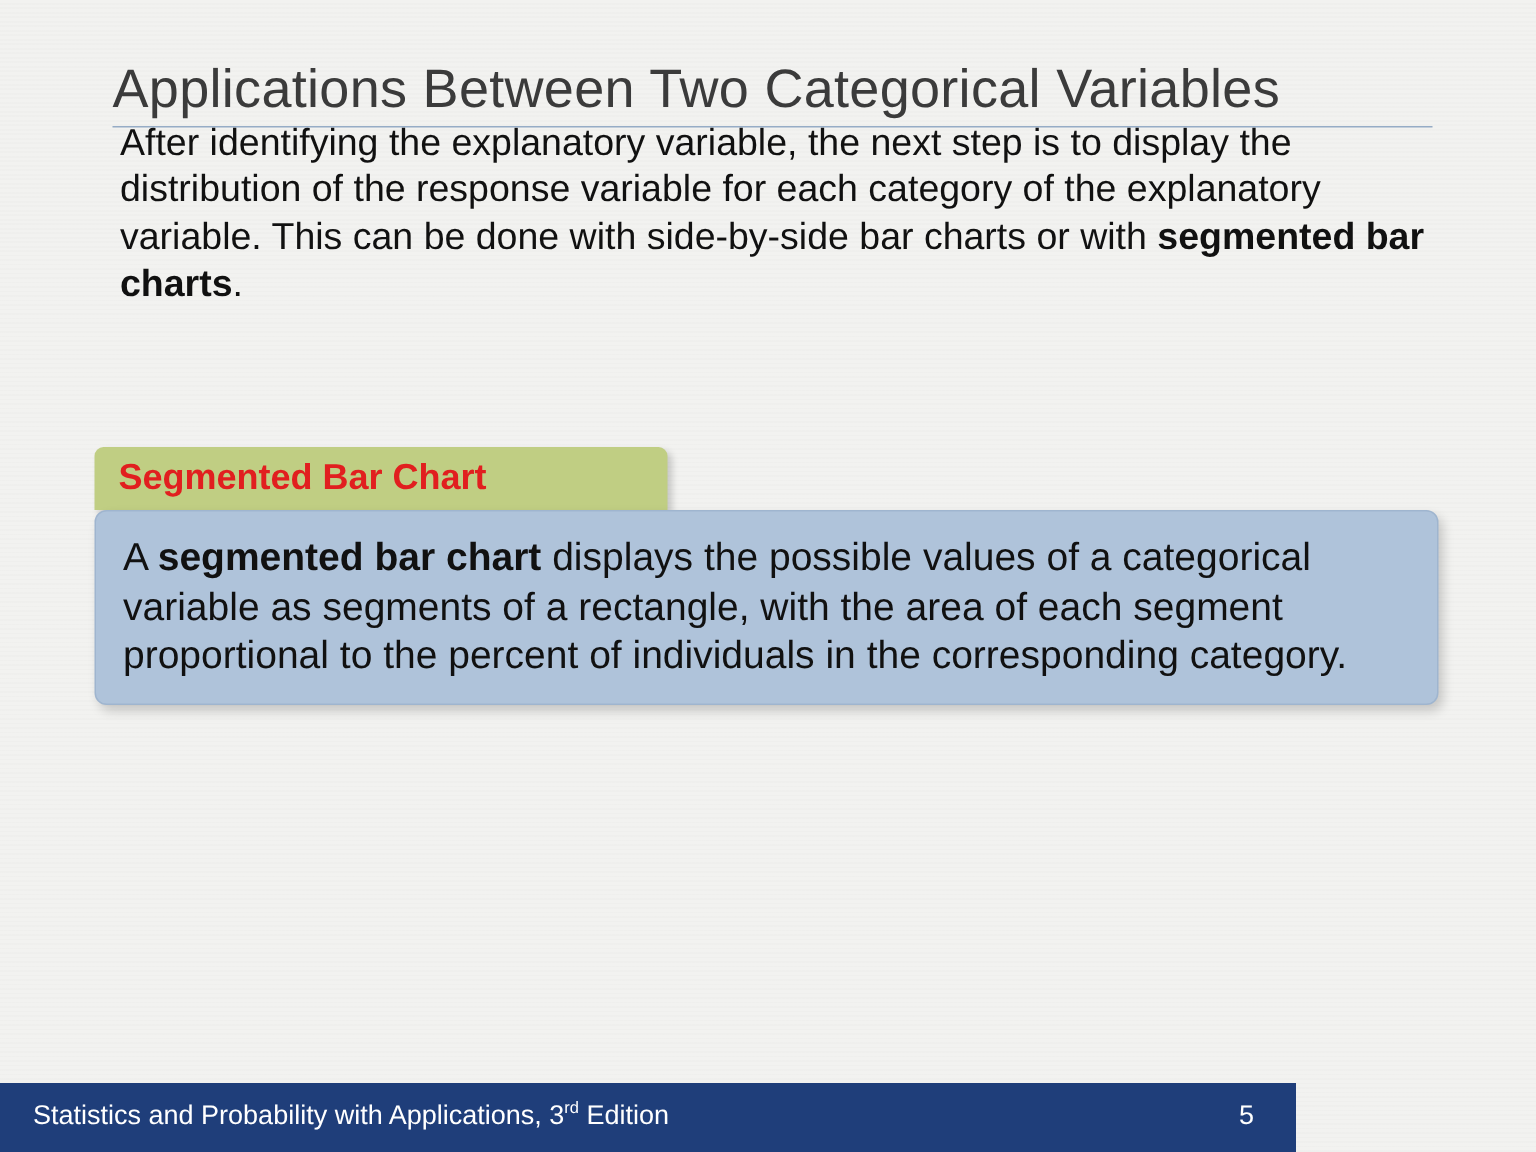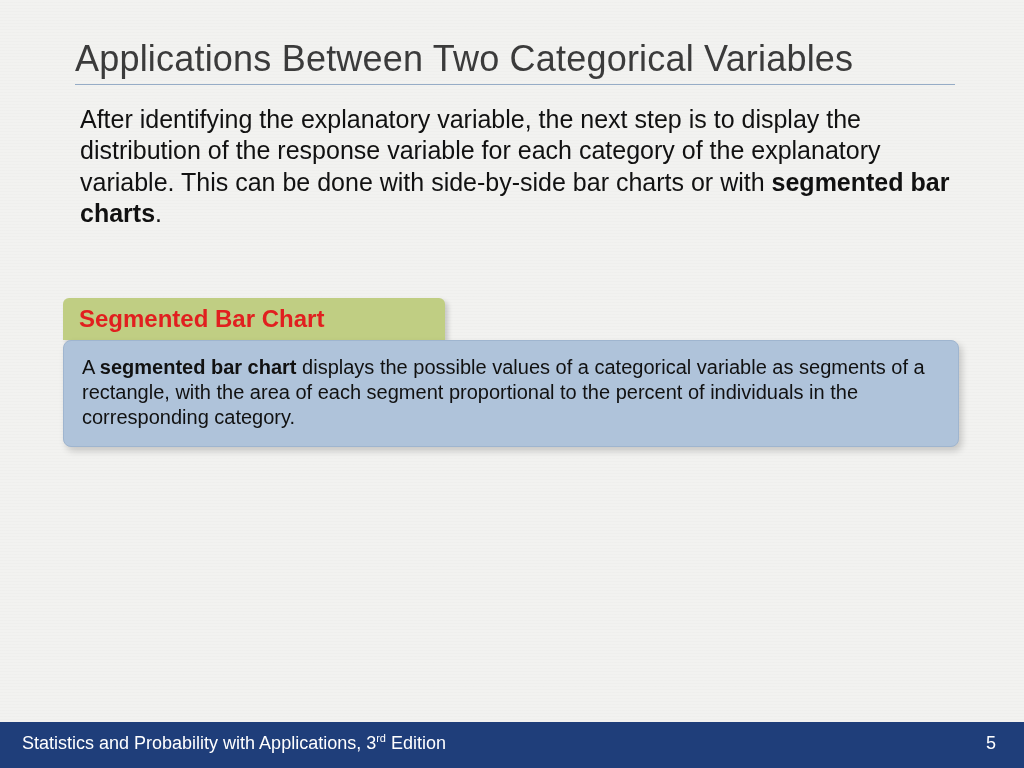--- a/index.html
+++ b/index.html
@@ -34,21 +34,21 @@
     left: 75px;
     top: 84px;
     width: 880px;
     height: 0;
     border-bottom: 1px solid #6f8fb3;
     opacity: 0.7;
   }
   .para {
     position: absolute;
     left: 80px;
-    top: 104px;
+    top: 80px;
     width: 870px;
     font-size: 25px;
     line-height: 1.25;
     color: #111;
   }
   .para b { font-weight: bold; }
   .term-tab {
     position: absolute;
     left: 63px;
     top: 298px;
@@ -73,30 +73,30 @@
     top: 340px;
     width: 896px;
     background: #afc3da;
     border: 1px solid #9fb5cf;
     border-radius: 8px;
     box-shadow: 3px 4px 7px rgba(0,0,0,0.18);
     padding: 14px 18px 16px 18px;
     box-sizing: border-box;
   }
   .def-text {
-    font-size: 20px;
+    font-size: 26px;
     line-height: 1.25;
     color: #111;
   }
   .def-text b { font-weight: bold; }
   .footer {
     position: absolute;
     left: 0;
     bottom: 0;
-    width: 1024px;
+    width: 864px;
     height: 46px;
     background: #1f3e7a;
     display: flex;
     align-items: center;
     justify-content: space-between;
     padding: 0 28px 4px 22px;
     box-sizing: border-box;
     color: #fff;
     font-size: 18px;
   }

